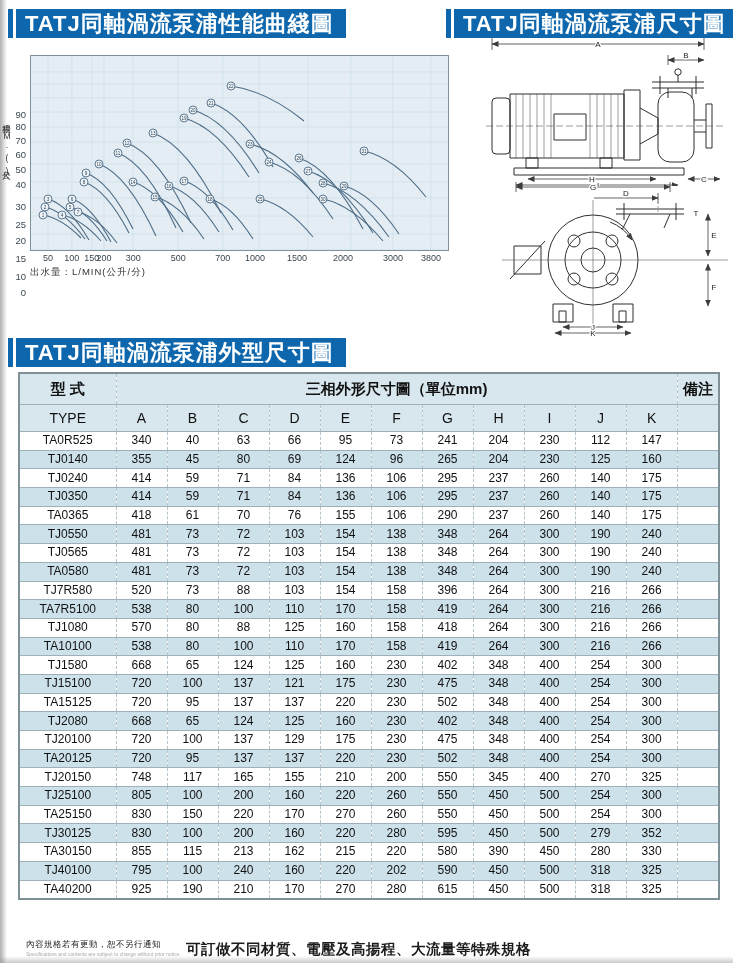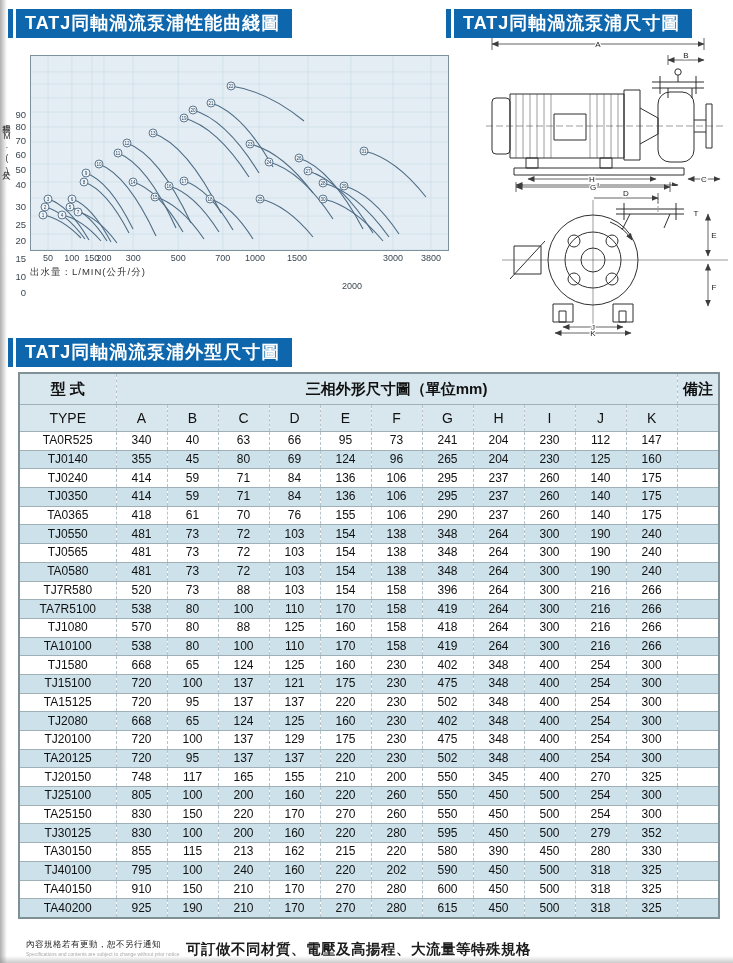--- a/index.html
+++ b/index.html
@@ -6,21 +6,21 @@
   #page{position:relative;width:733px;height:963px;background:#ffffff;overflow:hidden;
         font-family:"Liberation Sans", sans-serif;color:#111;}
   .edge-left{position:absolute;left:0;top:0;width:7px;height:100%;
              background:linear-gradient(to right, rgba(110,110,110,.55), rgba(255,255,255,0));pointer-events:none;}
   .edge-bottom{position:absolute;left:0;bottom:0;width:100%;height:7px;
              background:linear-gradient(to top, rgba(140,140,140,.45), rgba(255,255,255,0));pointer-events:none;}
   
   .tbar{position:absolute;height:29px;}
   .tbar .accent{position:absolute;left:0;top:0;width:5px;height:29px;background:var(--accent,#0e67ac);}
   .tbar .bar{position:absolute;left:8px;top:0;height:29px;background:var(--accent,#0e67ac);
-             color:#fff;font-weight:bold;font-size:18px;line-height:29px;padding:0 12px 0 9px;
+             color:#fff;font-weight:bold;font-size:22px;line-height:29px;padding:0 12px 0 9px;
              letter-spacing:1px;white-space:nowrap;box-sizing:border-box;}
   
   .plot{position:absolute;left:30px;top:55px;width:417px;height:194px;
         background:var(--plot-bg,#e3edf3);border:1px solid #7d929e;}
   #y-ticks{position:absolute;left:4px;top:55px;width:24px;height:196px;}
   #y-ticks span{position:absolute;right:2px;width:22px;text-align:right;
                 font-size:9.5px;color:#3a4750;line-height:10px;margin-top:44px;}
   #x-ticks{position:absolute;left:30px;top:253px;width:419px;height:12px;}
   #x-ticks span{position:absolute;width:34px;text-align:center;font-size:9px;color:#3a4750;}
   .xlab{position:absolute;left:30px;top:266px;width:417px;text-align:left;
@@ -209,21 +209,21 @@
   <div id="x-ticks">
       <span style="left: 1.097px;">50</span>
       <span style="left: 24.866px;">100</span>
       <span style="left: 44.882px;">150</span>
       <span style="left: 56.975px;">200</span>
       <span style="left: 86.165px;">300</span>
       <span style="left: 131.201px;">500</span>
       <span style="left: 175.82px;">700</span>
       <span style="left: 208px;">1000</span>
       <span style="left: 250px;">1500</span>
-      <span style="left: 305px; margin-top: 28px;">2000</span>
+      <span style="left: 296px;">2000</span>
       <span style="left: 345.956px;">3000</span>
       <span style="left: 383.903px;">3800</span>
     </div>
   <div class="xlab">出水量：L/MIN(公升/分)</div>
 
   <svg class="diag" style="left:452px;top:34px;" width="278" height="152" viewBox="0 0 278 152">
     <defs>
       <marker id="ar1" markerWidth="8" markerHeight="8" refX="6.5" refY="3" orient="auto" markerUnits="userSpaceOnUse">
         <path d="M0,0L7,3L0,6z" fill="#3c3c3c"></path>
       </marker>
@@ -740,35 +740,20 @@
           <td>220</td>
           <td>202</td>
           <td>590</td>
           <td>450</td>
           <td>500</td>
           <td>318</td>
           <td>325</td>
           <td></td>
         </tr>
         <tr>
-          <td>TA40150</td>
-          <td>910</td>
-          <td>150</td>
-          <td>210</td>
-          <td>170</td>
-          <td>270</td>
-          <td>280</td>
-          <td>600</td>
-          <td>450</td>
-          <td>500</td>
-          <td>318</td>
-          <td>325</td>
-          <td></td>
-        </tr>
-        <tr>
           <td>TA40200</td>
           <td>925</td>
           <td>190</td>
           <td>210</td>
           <td>170</td>
           <td>270</td>
           <td>280</td>
           <td>615</td>
           <td>450</td>
           <td>500</td>

